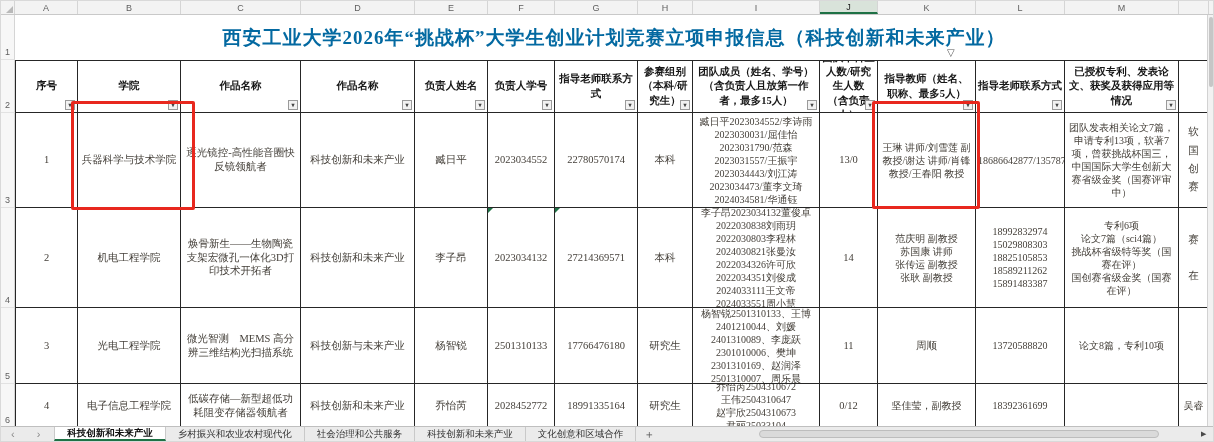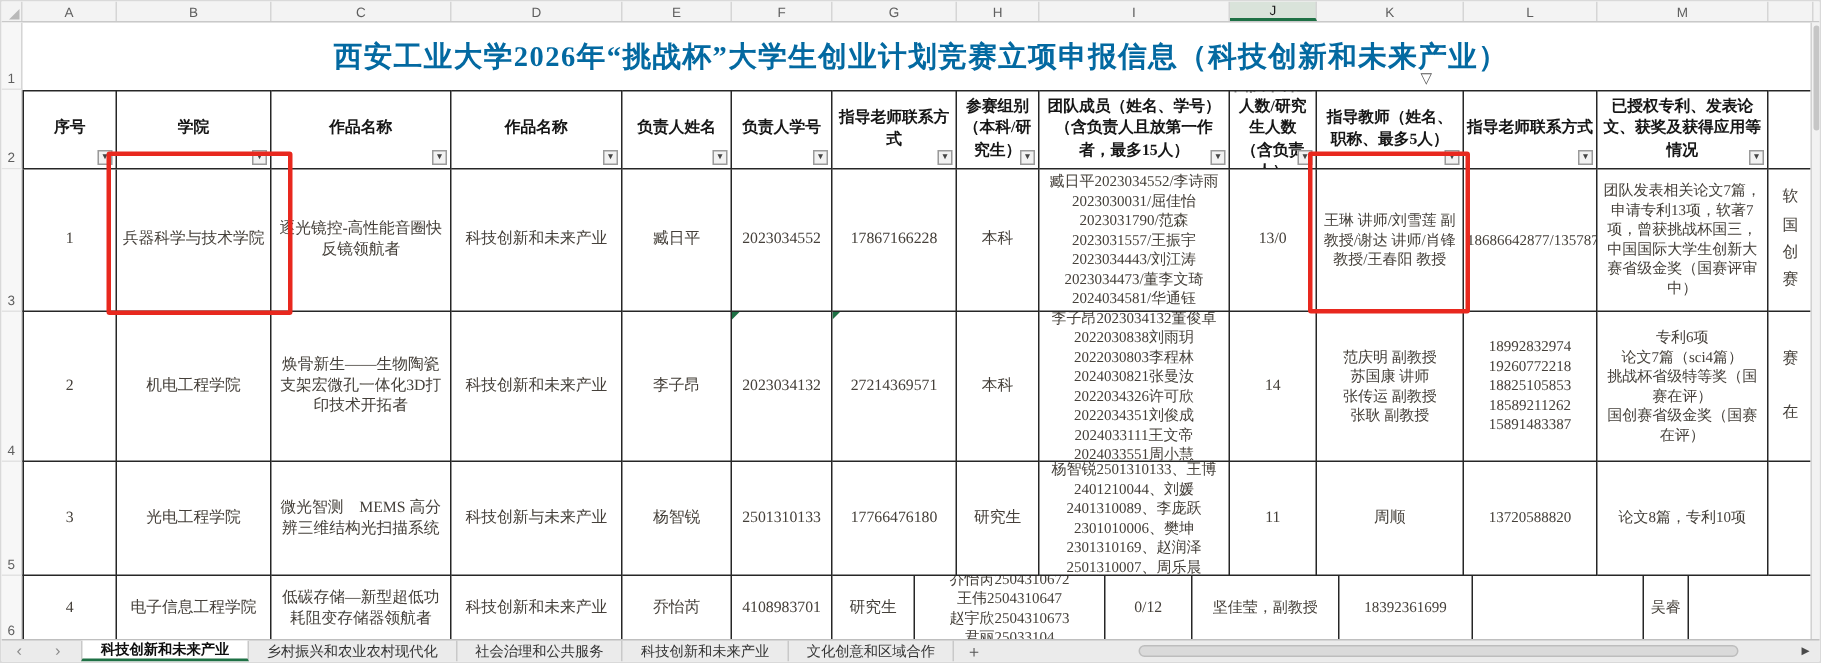--- a/index.html
+++ b/index.html
@@ -159,21 +159,21 @@
     <div class="c wD">
         <span class="t">科技创新和未来产业</span>
       </div>
     <div class="c wE">
         <span class="t">臧日平</span>
       </div>
     <div class="c wF">
         <span class="t">2023034552</span>
       </div>
     <div class="c wG">
-        <span class="t">17867166228</span>
+        <span class="t">22780570174</span>
       </div>
     <div class="c wH">
         <span class="t">本科</span>
       </div>
     <div class="c wI small">
         <span class="t">臧日平2023034552/李诗雨2023030031/屈佳怡2023031790/范森2023031557/王振宇2023034443/刘江涛2023034473/董李文琦2024034581/华通钰</span>
       </div>
     <div class="c wJ">
         <span class="t">13/0</span>
       </div>
@@ -229,21 +229,21 @@
         <span class="t">14</span>
       </div>
     <div class="c wK small">
         <span class="t">范庆明 副教授
 苏国康 讲师
 张传运 副教授
 张耿 副教授</span>
       </div>
     <div class="c wL small">
         <span class="t">18992832974
-19260772218
+15029808303
 18825105853
 18589211262
 15891483387</span>
       </div>
     <div class="c wM small">
         <span class="t">专利6项
 论文7篇（sci4篇）
 挑战杯省级特等奖（国赛在评）
 国创赛省级金奖（国赛在评）</span>
       </div>
@@ -310,21 +310,24 @@
     <div class="c wC">
         <span class="t">低碳存储—新型超低功耗阻变存储器领航者</span>
       </div>
     <div class="c wD">
         <span class="t">科技创新和未来产业</span>
       </div>
     <div class="c wE">
         <span class="t">乔怡芮</span>
       </div>
     <div class="c wF">
-        <span class="t">4108983701</span>
+        <span class="t">2028452772</span>
+      </div>
+    <div class="c wG">
+        <span class="t">18991335164</span>
       </div>
     <div class="c wH">
         <span class="t">研究生</span>
       </div>
     <div class="c wI small">
         <span class="t">乔怡芮2504310672
 王伟2504310647
 赵宇欣2504310673
 君丽25033104</span>
       </div>

